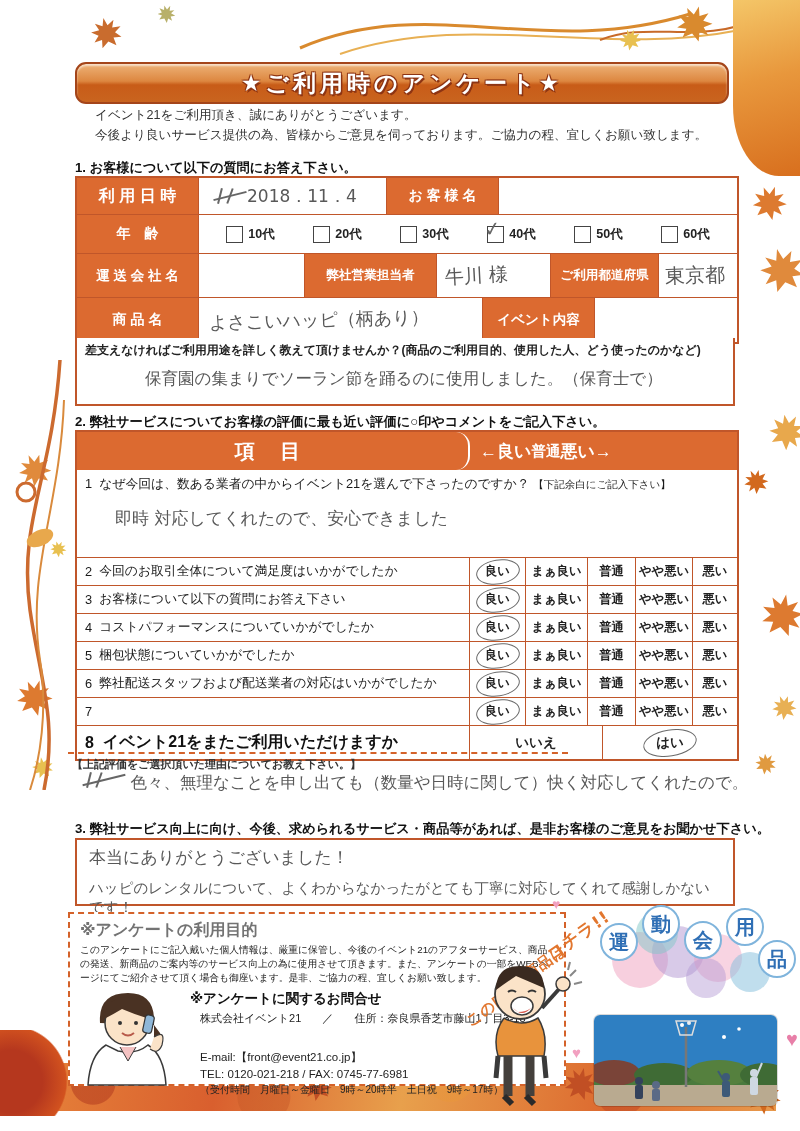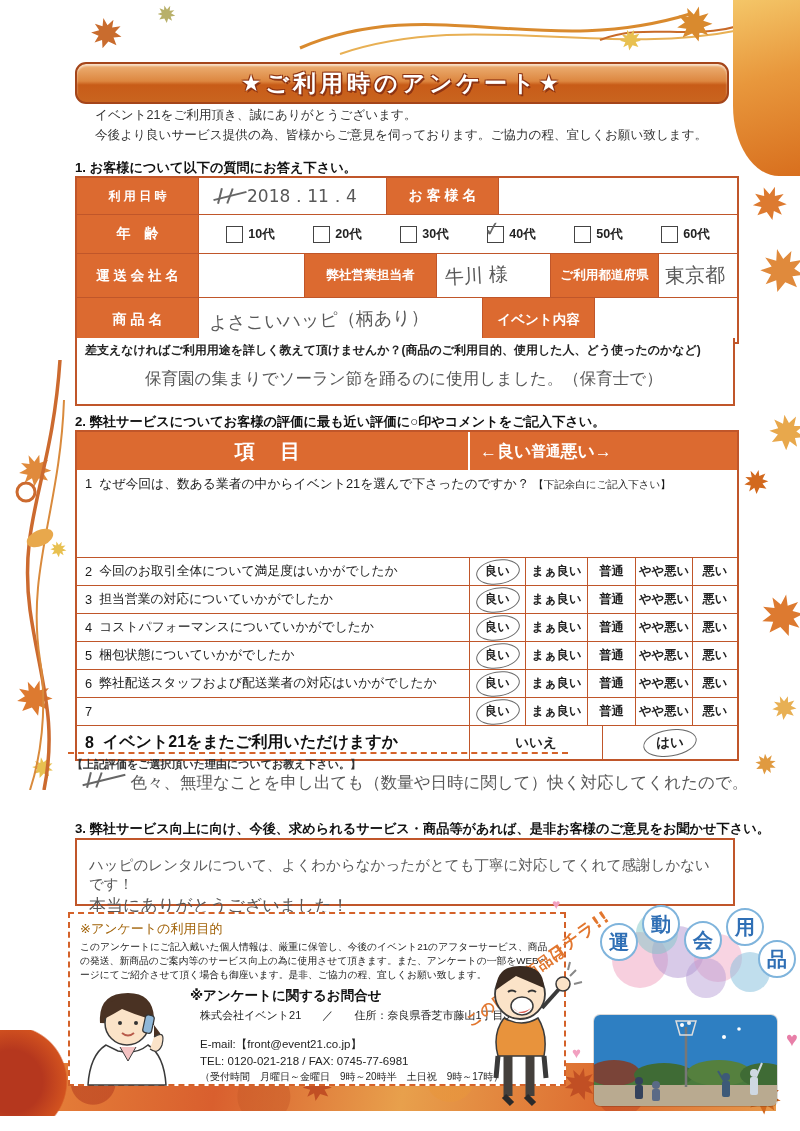--- a/index.html
+++ b/index.html
@@ -43,21 +43,21 @@
   .row:last-child .cell{border-bottom:none;}
   .olbl{background:#DC6A30;color:#fff;font-weight:bold;justify-content:center;}
   .hw{font-family:"DejaVu Sans",sans-serif;color:#585858;}
   .agebox{position:relative;display:flex;align-items:center;gap:5px;font-size:12.5px;font-weight:bold;color:#222;}
   .agebox .bx{width:15px;height:15px;border:1.6px solid #444;background:#fff;display:inline-block;}
   .agebox .tick{display:none;position:absolute;left:-3px;top:-9px;font-size:20px;color:#666;transform:rotate(-8deg);font-weight:normal;}
   .agebox.checked .tick{display:block;}
 
   
   .t2head{display:grid;grid-template-columns:393px 1fr;background:#DC6A30;color:#fff;font-weight:bold;}
-  .t2head .item{display:flex;align-items:center;justify-content:center;font-size:20px;letter-spacing:10px;border-right:2px solid #fff;}
+  .t2head .item{display:flex;align-items:center;justify-content:center;font-size:20px;letter-spacing:10px;border-right:2px solid #fff;border-radius:14px;}
   .t2head .scale{display:flex;align-items:center;justify-content:flex-start;padding:0 10px;}
   .ratecell{justify-content:center;font-size:12.3px;font-weight:bold;color:#222;position:relative;}
   .qtext{font-size:12.8px;color:#1a1a1a;padding-left:8px;}
   .circled::before{content:"";position:absolute;left:50%;top:50%;width:42px;height:23px;
     transform:translate(-50%,-50%) rotate(-9deg);border:1.7px solid #6a6a6a;border-radius:50%;}
   .circled.wide::before{width:52px;height:25px;}
 
   .dashline{border-top:2.5px dashed #D4622A;}
   .dashedbox{border:2.5px dashed #D4622A;background:#fff;z-index:2;box-sizing:border-box;}
 
@@ -168,21 +168,21 @@
 
   <div class="abs intro">
     <div>イベント21をご利用頂き、誠にありがとうございます。</div>
     <div>今後より良いサービス提供の為、皆様からご意見を伺っております。ご協力の程、宜しくお願い致します。</div>
   </div>
 
   <div class="abs sechead" style="left:75px;top:159px">1. お客様について以下の質問にお答え下さい。</div>
 
   <div class="abs tbl" style="left:75px;top:176px;width:660px;z-index:1">
     <div class="row" style="grid-template-columns:122px 188px 112px 1fr;height:37px">
-      <div class="cell olbl" style="font-size:12px">利 用 日 時</div>
+      <div class="cell olbl" style="font-size:16px">利 用 日 時</div>
       <div class="cell" style="padding-left:14px">
         <span class="scribble">
             <i></i>
             <b></b>
             <u></u>
           </span>
         <span class="hw" style="font-size:17px">2018．11．4</span>
       </div>
       <div class="cell olbl" style="font-size:14px">お 客 様 名</div>
       <div class="cell"></div>
@@ -254,32 +254,33 @@
         <span style="font-size:14.5px">普通</span>
         <span style="font-size:17px">悪い→</span>
       </div>
     </div>
     <div style="height:88px;border-bottom:1.5px solid #C0562A;padding:6px 8px;box-sizing:border-box">
       <div style="font-size:12.8px;color:#1a1a1a">
         <span>1</span>&nbsp;
         <span>なぜ今回は、数ある業者の中からイベント21を選んで下さったのですか？</span>
         <span style="font-size:10.5px">【下記余白にご記入下さい】</span>
       </div>
+      <div class="hw" style="font-size:17px;margin:14px 0 0 30px">即時 対応してくれたので、安心できました</div>
     </div>
 
     <div class="row" style="grid-template-columns:393px 56px 62px 48px 57px 1fr;height:28px">
       <div class="cell qtext"><span>2</span>&nbsp;&nbsp;<span>今回のお取引全体について満足度はいかがでしたか</span></div>
       <div class="cell ratecell circled">良い</div>
       <div class="cell ratecell">まぁ良い</div>
       <div class="cell ratecell">普通</div>
       <div class="cell ratecell">やや悪い</div>
       <div class="cell ratecell">悪い</div>
     </div>
     <div class="row" style="grid-template-columns:393px 56px 62px 48px 57px 1fr;height:28px">
-      <div class="cell qtext"><span>3</span>&nbsp;&nbsp;<span>担当営業の対応についていかがでしたか</span></div>
+      <div class="cell qtext"><span>3</span>&nbsp;&nbsp;<span>お客様について以下の質問にお答え下さい</span></div>
       <div class="cell ratecell circled">良い</div>
       <div class="cell ratecell">まぁ良い</div>
       <div class="cell ratecell">普通</div>
       <div class="cell ratecell">やや悪い</div>
       <div class="cell ratecell">悪い</div>
     </div>
     <div class="row" style="grid-template-columns:393px 56px 62px 48px 57px 1fr;height:28px">
       <div class="cell qtext"><span>4</span>&nbsp;&nbsp;<span>コストパフォーマンスについていかがでしたか</span></div>
       <div class="cell ratecell circled">良い</div>
       <div class="cell ratecell">まぁ良い</div>
@@ -323,34 +324,34 @@
 
   <div class="abs dashline" style="left:68px;top:752px;width:500px;z-index:1"></div>
   <div class="abs" style="left:82px;top:772px;width:700px;z-index:1">
     <span class="scribble" style="width:44px"><i></i><b></b><u></u></span>
     <span class="hw" style="font-size:16.5px;display:inline">色々、無理なことを申し出ても（数量や日時に関して）快く対応してくれたので。</span>
   </div>
   <div class="abs" style="left:72px;top:757px;font-size:11px;font-weight:bold;color:#333;z-index:1">【上記評価をご選択頂いた理由についてお教え下さい。】</div>
 
   <div class="abs sechead" style="left:75px;top:820px">3. 弊社サービス向上に向け、今後、求められるサービス・商品等があれば、是非お客様のご意見をお聞かせ下さい。</div>
   <div class="abs tbl" style="left:75px;top:838px;width:660px;height:68px;padding:6px 12px;box-sizing:border-box;z-index:1">
+    <div class="hw" style="font-size:17px">本当にありがとうございました！</div>
     <div class="hw" style="font-size:14.5px;margin-top:10px">ハッピのレンタルについて、よくわからなかったがとても丁寧に対応してくれて感謝しかないです！</div>
-    <div class="hw" style="font-size:17px">本当にありがとうございました！</div>
   </div>
 
   <div class="abs dashedbox" style="left:68px;top:912px;width:498px;height:174px;padding:6px 10px">
-    <div style="font-size:13px;font-weight:normal;color:#a16207">※アンケートの利用目的</div>
+    <div style="font-size:16px;font-weight:bold;color:#737373">※アンケートの利用目的</div>
     <div style="font-size:9.8px;color:#222;line-height:1.45;margin-top:2px">このアンケートにご記入戴いた個人情報は、厳重に保管し、今後のイベント21のアフターサービス、商品の発送、新商品のご案内等のサービス向上の為に使用させて頂きます。また、アンケートの一部をWEBページにてご紹介させて頂く場合も御座います。是非、ご協力の程、宜しくお願い致します。</div>
     <div style="font-size:13.5px;font-weight:bold;color:#111;margin:4px 0 0 110px">※アンケートに関するお問合せ</div>
     <div style="font-size:11px;color:#222;margin:3px 0 0 120px">
       <span>株式会社イベント21</span>
       <span style="margin:0 18px">／</span>
       <span>住所：奈良県香芝市藤山1丁目3-15</span>
     </div>
-    <div style="font-size:11.5px;color:#222;margin:14px 0 0 120px">E-mail:【front@event21.co.jp】</div>
+    <div style="font-size:11.5px;color:#222;margin:24px 0 0 120px">E-mail:【front@event21.co.jp】</div>
     <div style="font-size:11.5px;color:#222;margin:3px 0 0 120px">TEL: 0120-021-218 / FAX: 0745-77-6981</div>
     <div style="font-size:10px;color:#222;margin:3px 0 0 120px">（受付時間　月曜日～金曜日　9時～20時半　土日祝　9時～17時）</div>
   </div>
 
   <svg class="abs" style="left:70px;top:985px;width:110px;height:120px;z-index:3" viewBox="0 0 110 120">
     <path d="M30 38 Q28 8 58 8 Q86 8 84 40 L84 58 Q92 60 90 48 L84 40" fill="#4a3223"></path>
     <circle cx="57" cy="38" r="22" fill="#fbe3c8" stroke="#3a3a3a" stroke-width="1.5"></circle>
     <path d="M34 34 Q36 12 58 12 Q80 14 80 34 Q66 30 52 24 Q42 30 34 34" fill="#4a3223"></path>
     <circle cx="50" cy="38" r="2" fill="#333"></circle>
       <circle cx="66" cy="38" r="2" fill="#333"></circle>

